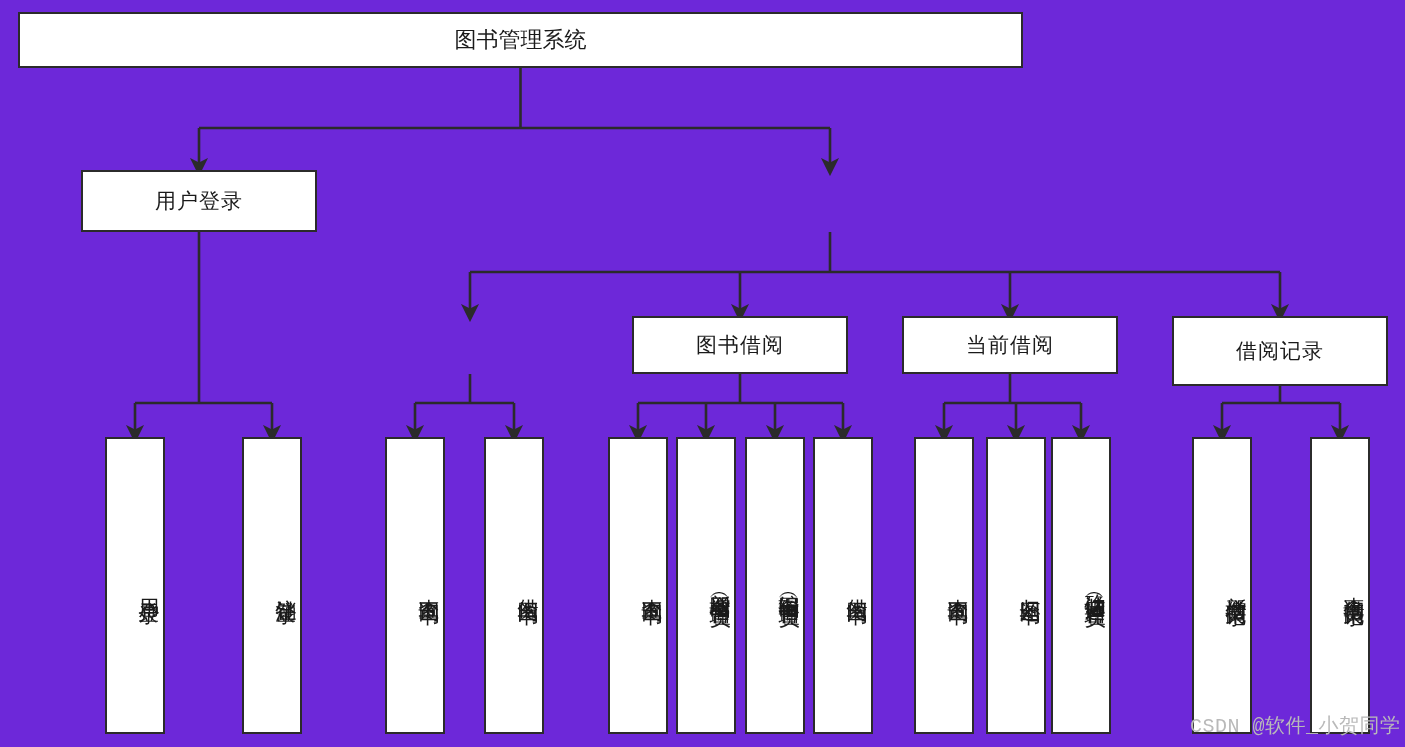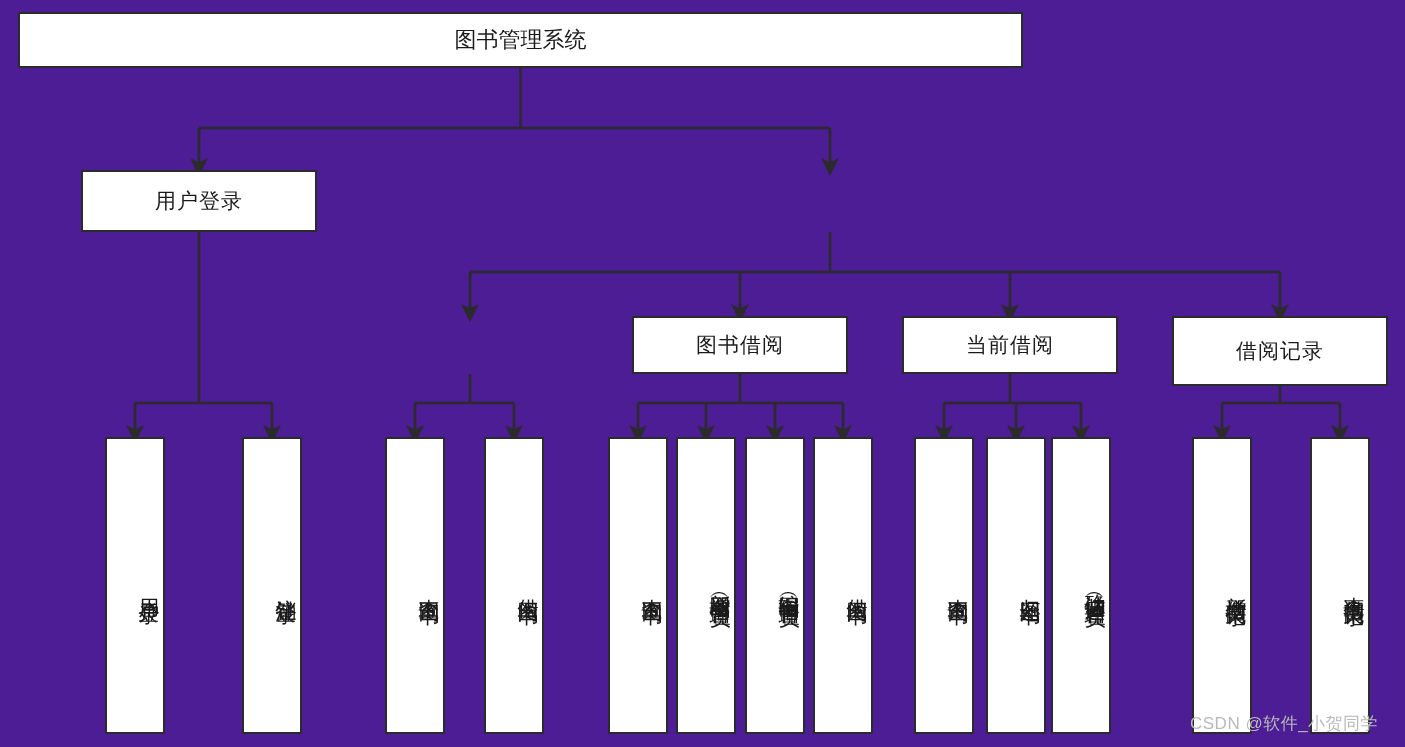--- a/index.html
+++ b/index.html
@@ -7,21 +7,21 @@
     padding: 0;
     background: #ffffff;
   }
   body {
     font-family: "Liberation Sans", "DejaVu Sans", sans-serif;
   }
   #canvas {
     position: relative;
     width: 1405px;
     height: 747px;
-    background: #4c1d95;
+    background: #6d28d9;
     overflow: hidden;
   }
   svg#links {
     position: absolute;
     left: 0;
     top: 0;
     width: 1405px;
     height: 747px;
     pointer-events: none;
   }
@@ -55,25 +55,26 @@
     justify-content: center;
   }
   .node.vert .vtext {
     writing-mode: vertical-rl;
     text-orientation: upright;
     display: block;
     white-space: nowrap;
   }
   .watermark {
     position: absolute;
-    font-size: 17px;
+    font-size: 20px;
     color: #b9b9b9;
     white-space: nowrap;
     z-index: 5;
     letter-spacing: 0.5px;
+    font-family: Liberation Mono, monospace;
   }
 </style>
 </head>
 <body>
 
 <div id="canvas">
 
   <svg id="links" viewBox="0 0 1405 747" xmlns="http://www.w3.org/2000/svg">
     <defs>
       <marker id="arrow" viewBox="0 0 12 12" refX="6" refY="6" markerWidth="7" markerHeight="7" orient="auto-start-reverse">

